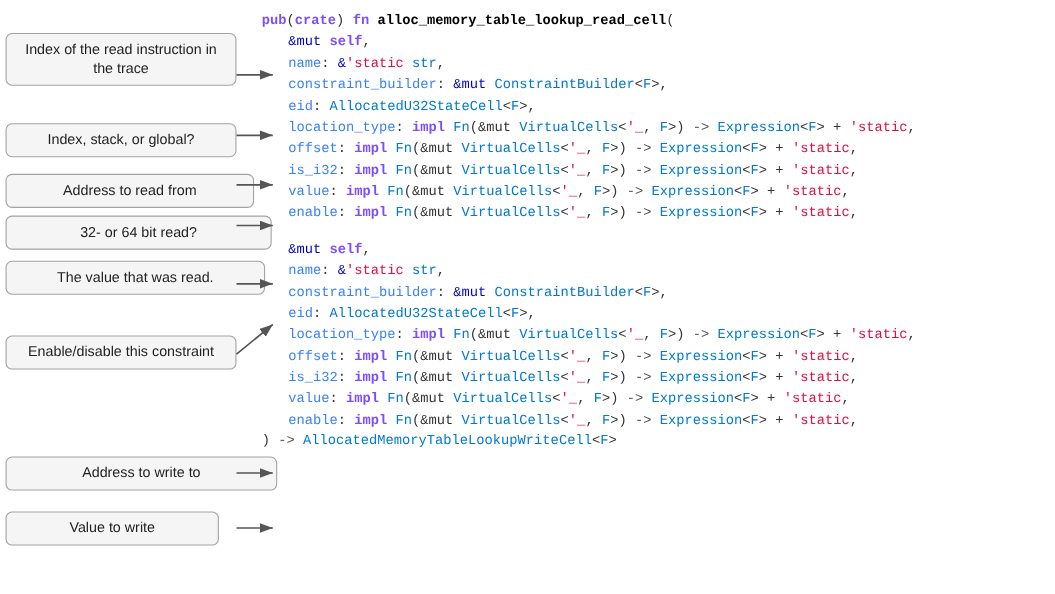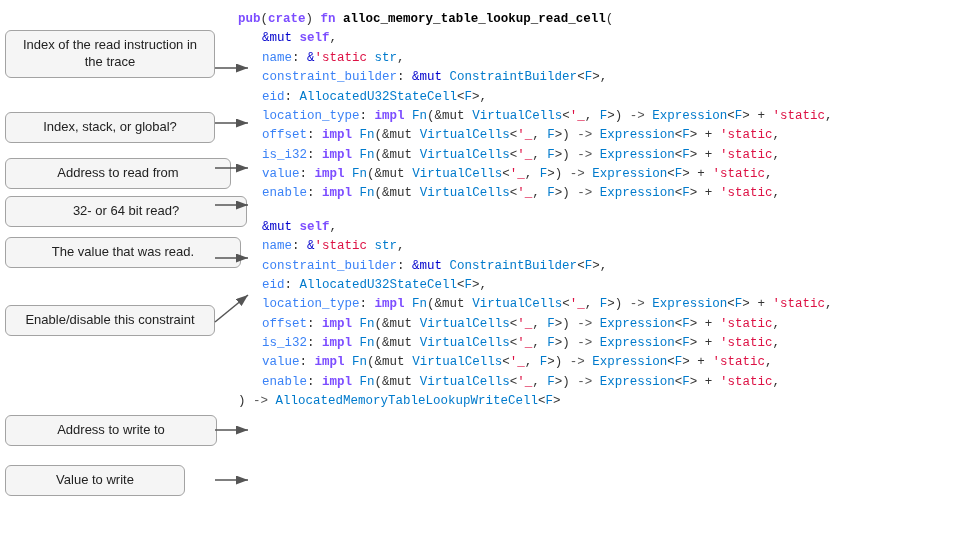--- a/index.html
+++ b/index.html
@@ -98,25 +98,25 @@
     </div>
 
     <div class="annotation-box" style="top:237px; left:5px; width:236px;">
       The value that was read.
     </div>
 
     <div class="annotation-box" style="top:305px; left:5px; width:210px;">
       Enable/disable this constraint
     </div>
 
-    <div class="annotation-box" style="top:415px; left:5px; width:212px;">
+    <div class="annotation-box" style="top:415px; left:5px; width:247px;">
       Address to write to
     </div>
 
-    <div class="annotation-box" style="top:465px; left:5px; width:180px;">
+    <div class="annotation-box" style="top:465px; left:5px; width:194px;">
       Value to write
     </div>
 
   </div>
 
   <div class="code-panel">
 
     <div class="code-line">
       <span class="kw">pub</span><span class="punct">(</span><span class="kw">crate</span><span class="punct">)</span> <span class="kw">fn</span> <span class="fn-name">alloc_memory_table_lookup_read_cell</span><span class="punct">(</span>
     </div>

